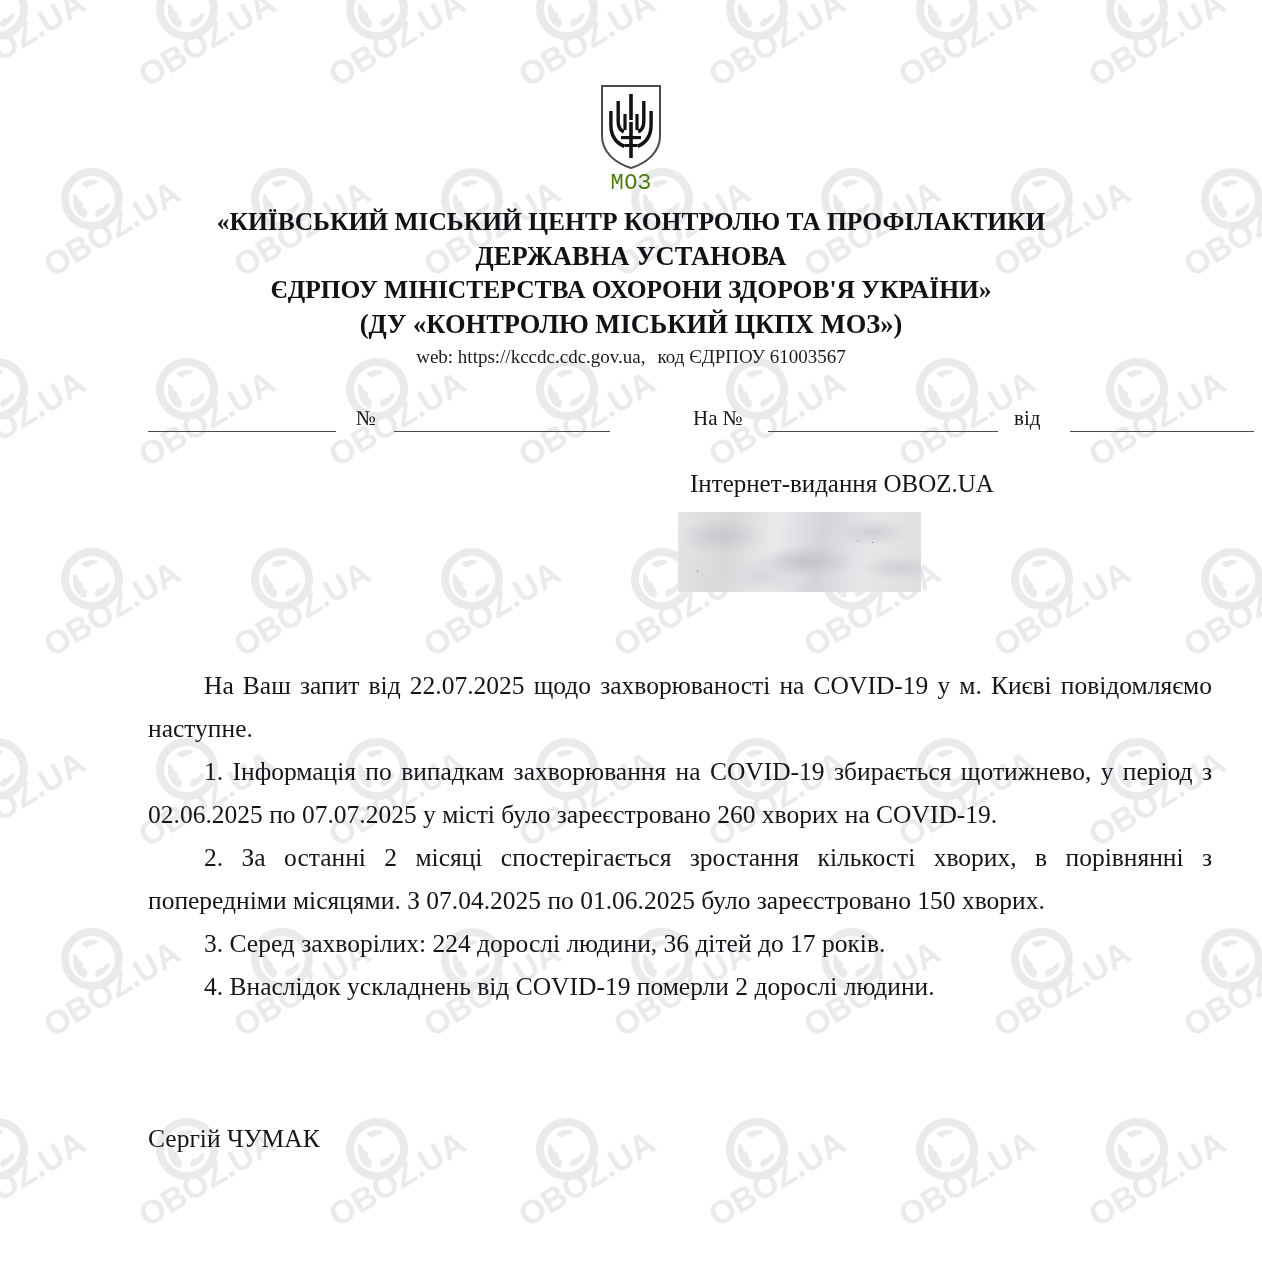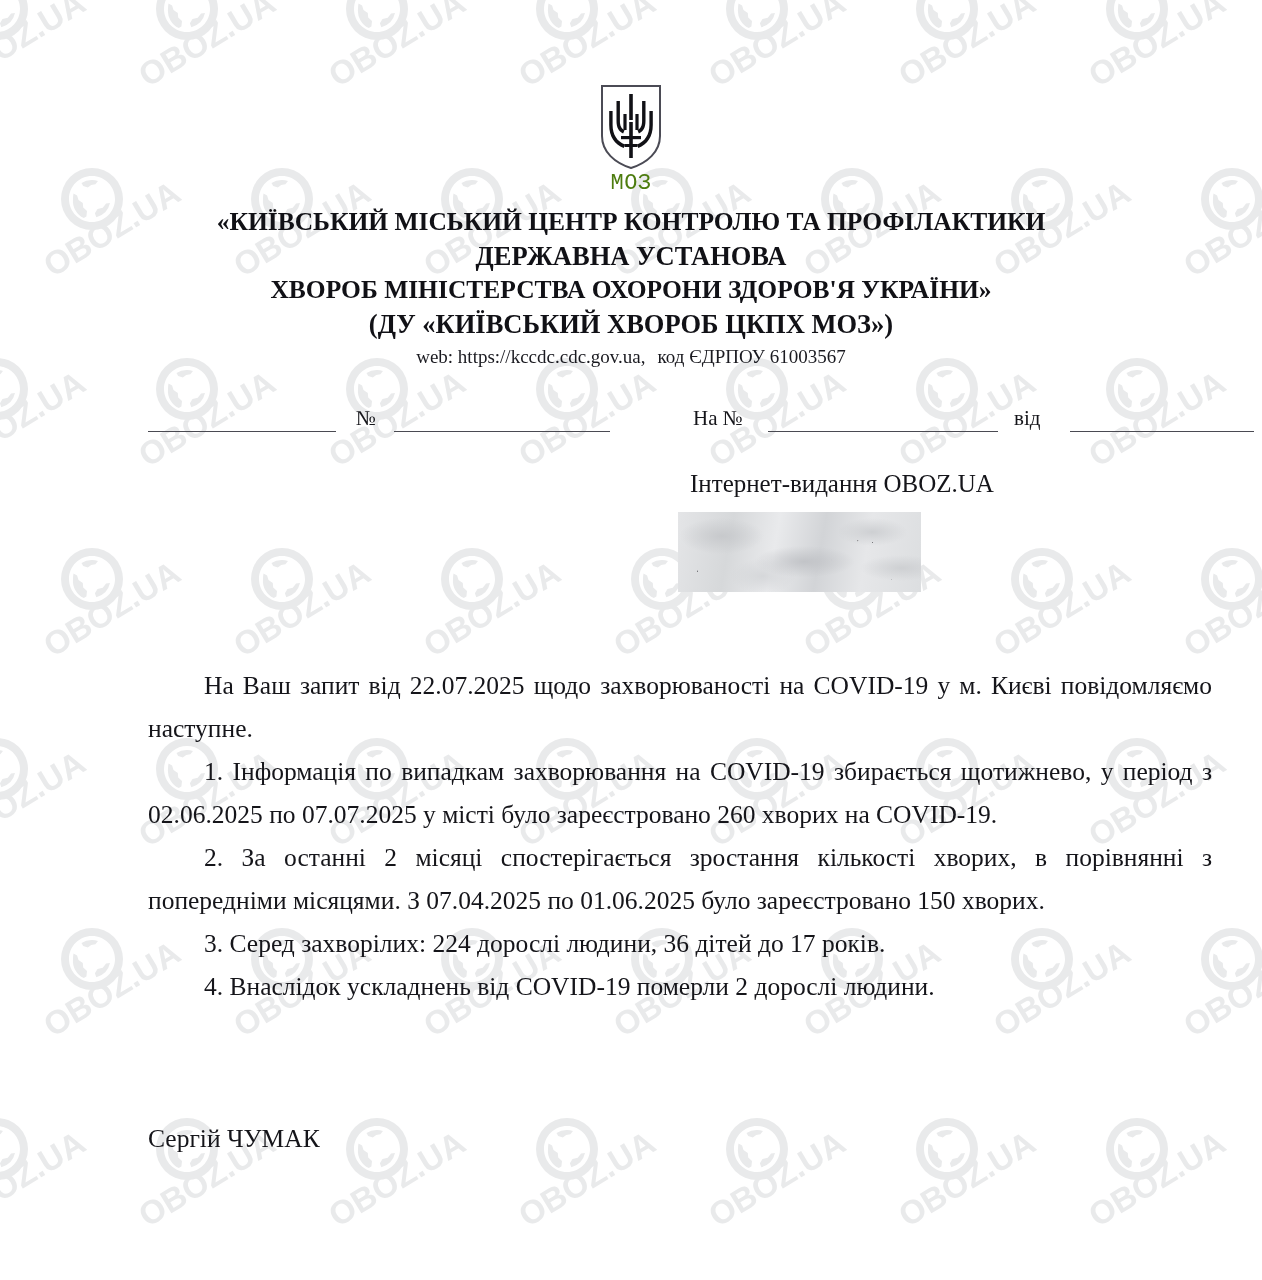--- a/index.html
+++ b/index.html
@@ -581,22 +581,22 @@
           <path d="M22 52 h20 v3.2 h-20 z"></path>
           <path d="M25.5 60 h13 v3 h-13 z"></path>
         </g>
       </svg>
       <div class="emblem-caption">МОЗ</div>
     </div>
 
     <div class="org-title">
       <span class="ln ln-wide">«КИЇВСЬКИЙ МІСЬКИЙ ЦЕНТР КОНТРОЛЮ ТА ПРОФІЛАКТИКИ</span>
       <span class="ln">ДЕРЖАВНА УСТАНОВА</span>
-      <span class="ln ln-wide">ХВОРОБ МІНІСТЕРСТВА ОХОРОНИ ЗДОРОВ'Я УКРАЇНИ»</span>
-      <span class="ln">(ДУ «КИЇВСЬКИЙ ХВОРОБ ЦКПХ МОЗ»)</span>
+      <span class="ln ln-wide">ЄДРПОУ МІНІСТЕРСТВА ОХОРОНИ ЗДОРОВ'Я УКРАЇНИ»</span>
+      <span class="ln">(ДУ «КОНТРОЛЮ МІСЬКИЙ ЦКПХ МОЗ»)</span>
     </div>
 
     <div class="org-contacts">
       <span class="ln">
         <span>web: https://kccdc.cdc.gov.ua,</span><span class="gap-wide"></span><span>код ЄДРПОУ 61003567</span>
       </span>
     </div>
 
     <div class="ref-line">
       <span class="rule rule-1"></span>

